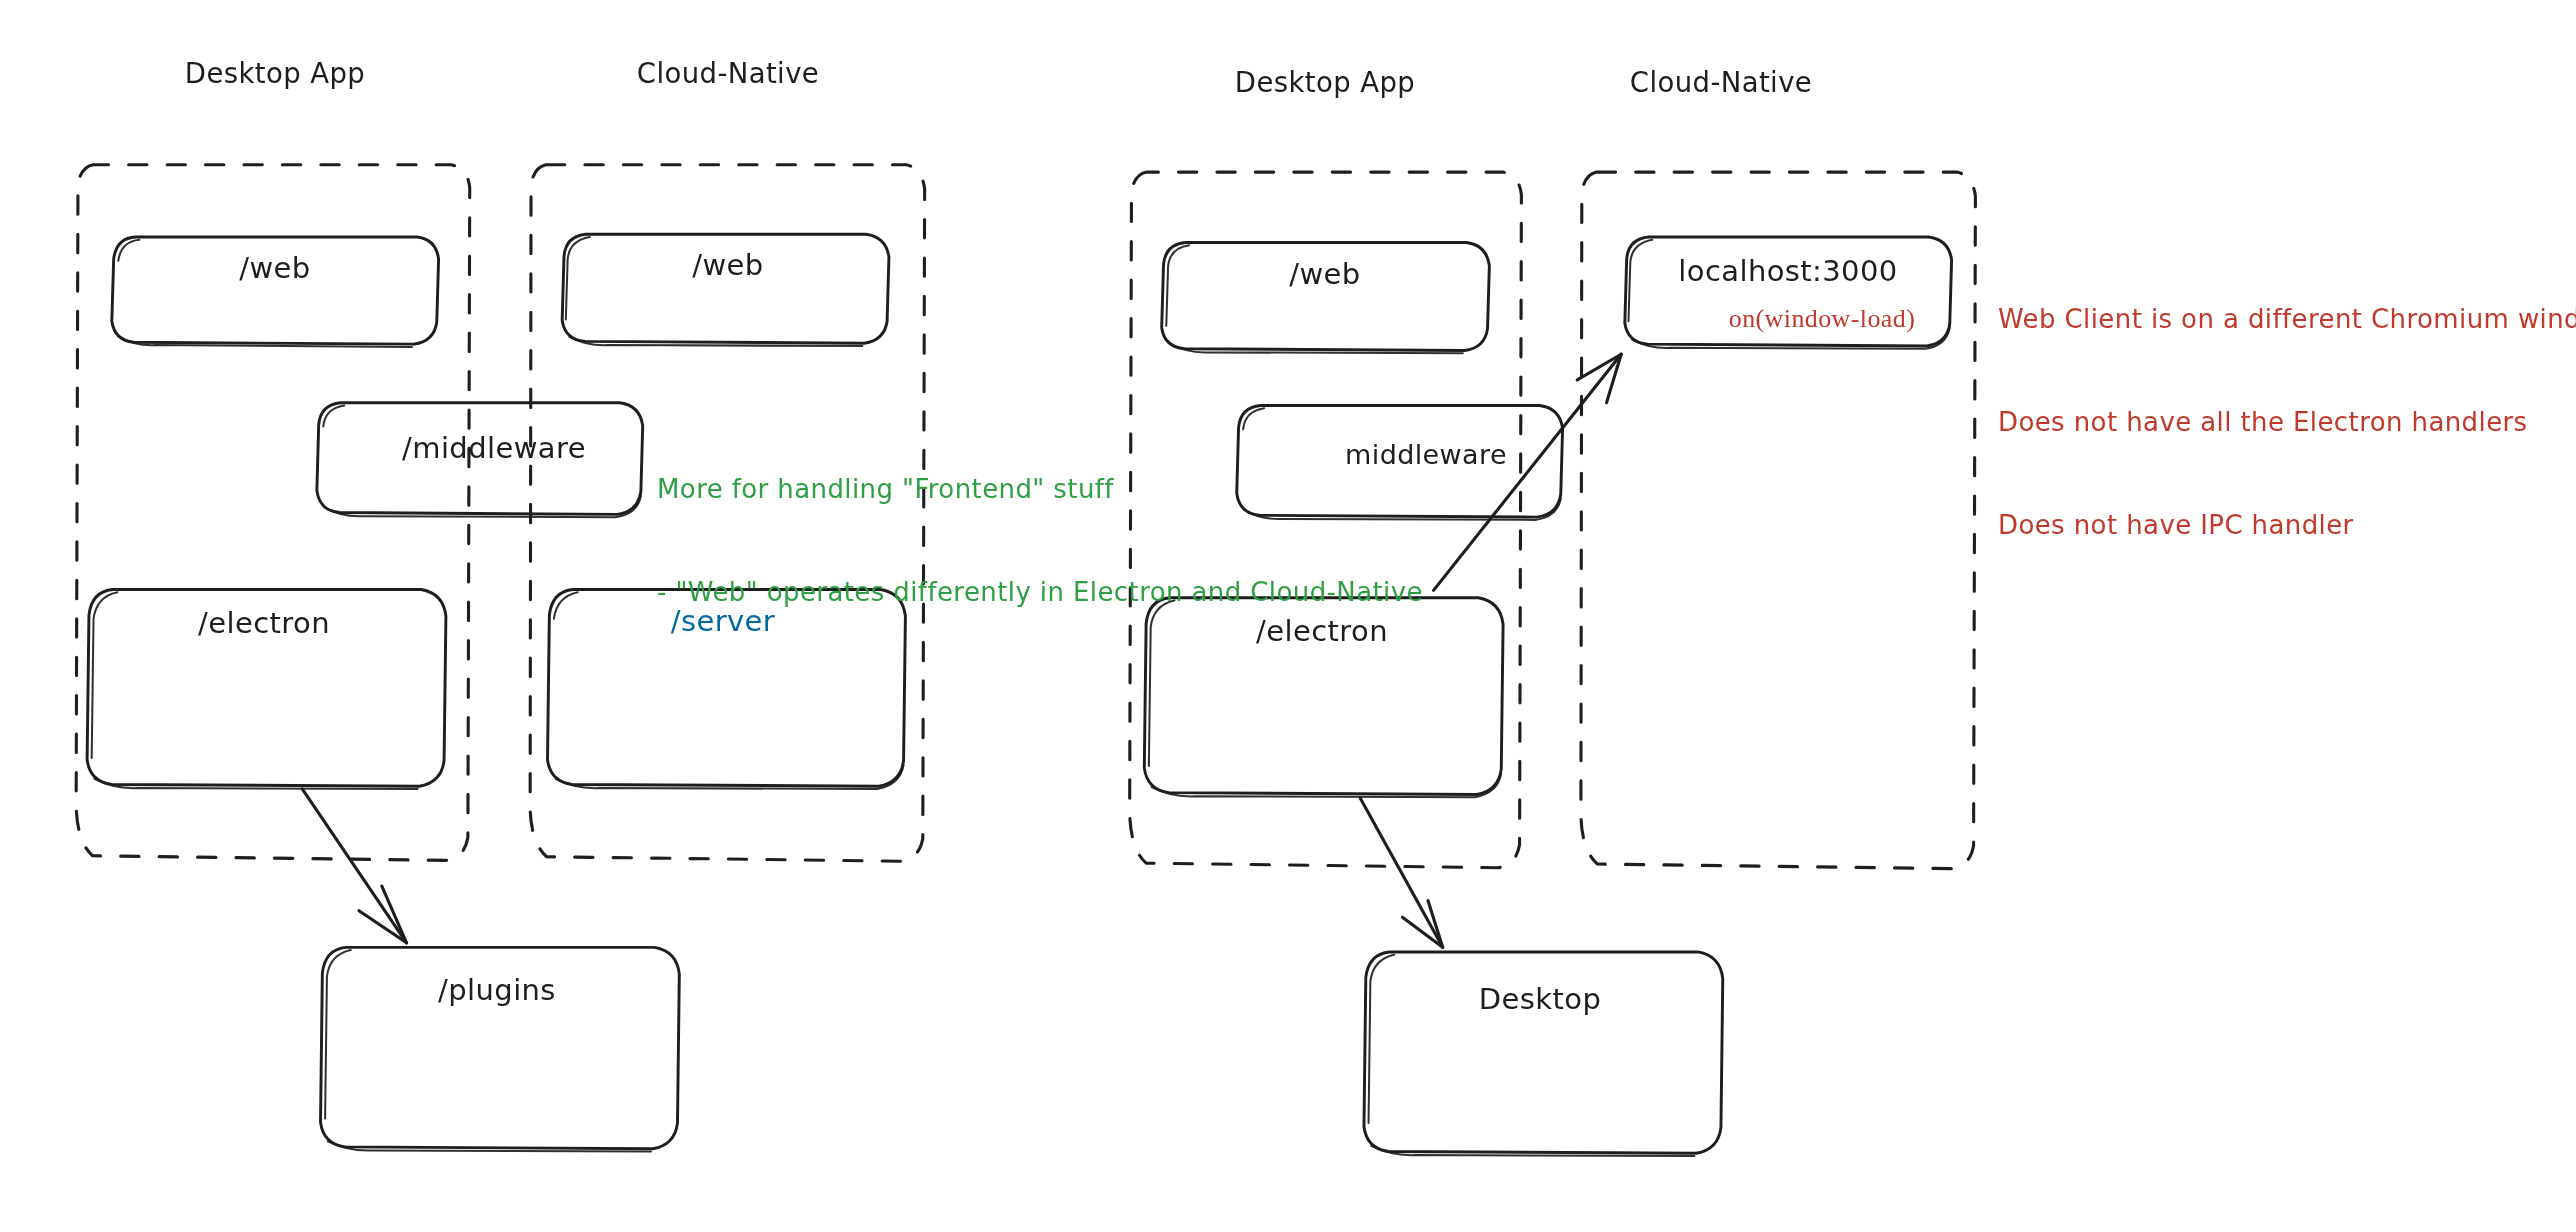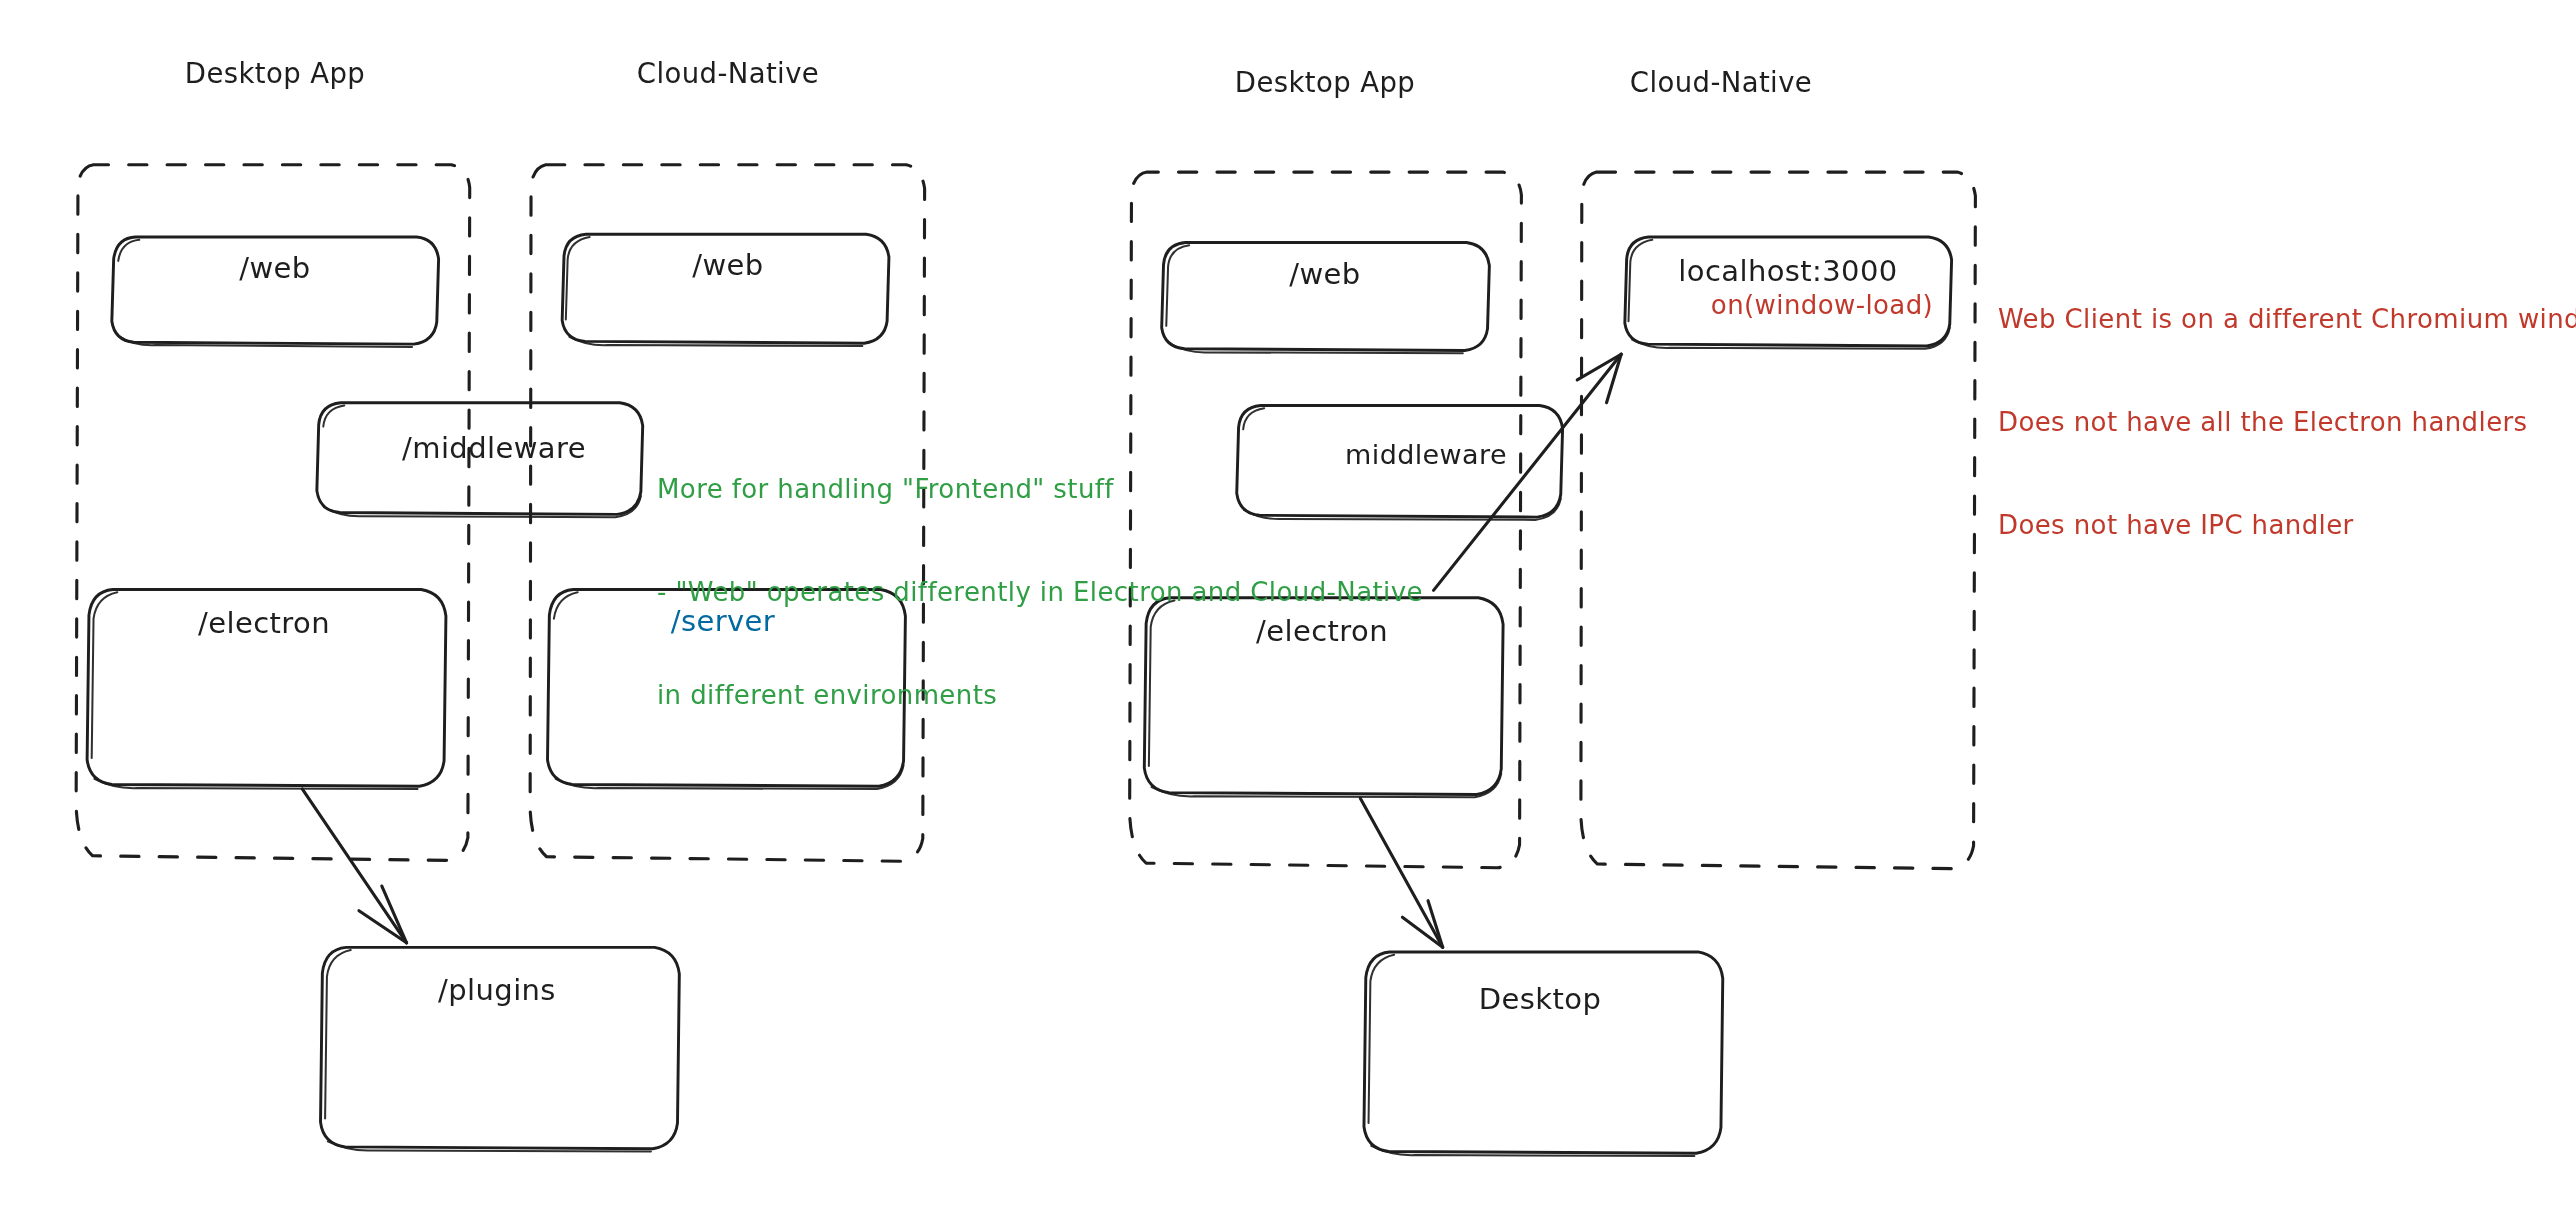--- a/index.html
+++ b/index.html
@@ -172,29 +172,28 @@
   <div class="lbl box-label" style="left:275px; top:251px;">/web</div>
   <div class="lbl box-label" style="left:728px; top:248px;">/web</div>
   <div class="lbl box-label" style="left:494px; top:431px;">/middleware</div>
   <div class="lbl box-label" style="left:264px; top:606px;">/electron</div>
   <div class="lbl box-label" style="left:723px; top:604px; color:#0369a1;">/server</div>
   <div class="lbl box-label" style="left:497px; top:973px;">/plugins</div>
 
   <div class="lbl note green" style="left:657px; top:403px;">
     <div>More for handling "Frontend" stuff</div>
     <div>- "Web" operates differently in Electron and Cloud-Native</div>
-    <div>in different environments</div>
   </div>
 
   <div class="lbl group-title" style="left:1325px; top:66px;">Desktop App</div>
   <div class="lbl group-title" style="left:1721px; top:66px;">Cloud-Native</div>
 
   <div class="lbl box-label" style="left:1325px; top:257px;">/web</div>
   <div class="lbl box-label" style="left:1788px; top:254px;">localhost:3000</div>
-  <div class="lbl sub-red" style="left:1822px; top:290px;">on(window-load)</div>
+  <div class="lbl sub-red" style="left:1822px; top:304px;font-family:Liberation Serif, serif;">on(window-load)</div>
   <div class="lbl box-label small" style="left:1403px; top:439px;">middleware</div>
   <div class="lbl box-label" style="left:1322px; top:614px;">/electron</div>
   <div class="lbl box-label" style="left:1540px; top:982px;">Desktop</div>
 
   <div class="lbl note red" style="left:1998px; top:233px;">
     <div>Web Client is on a different Chromium window</div>
     <div>Does not have all the Electron handlers</div>
     <div>Does not have IPC handler</div>
   </div>
 

